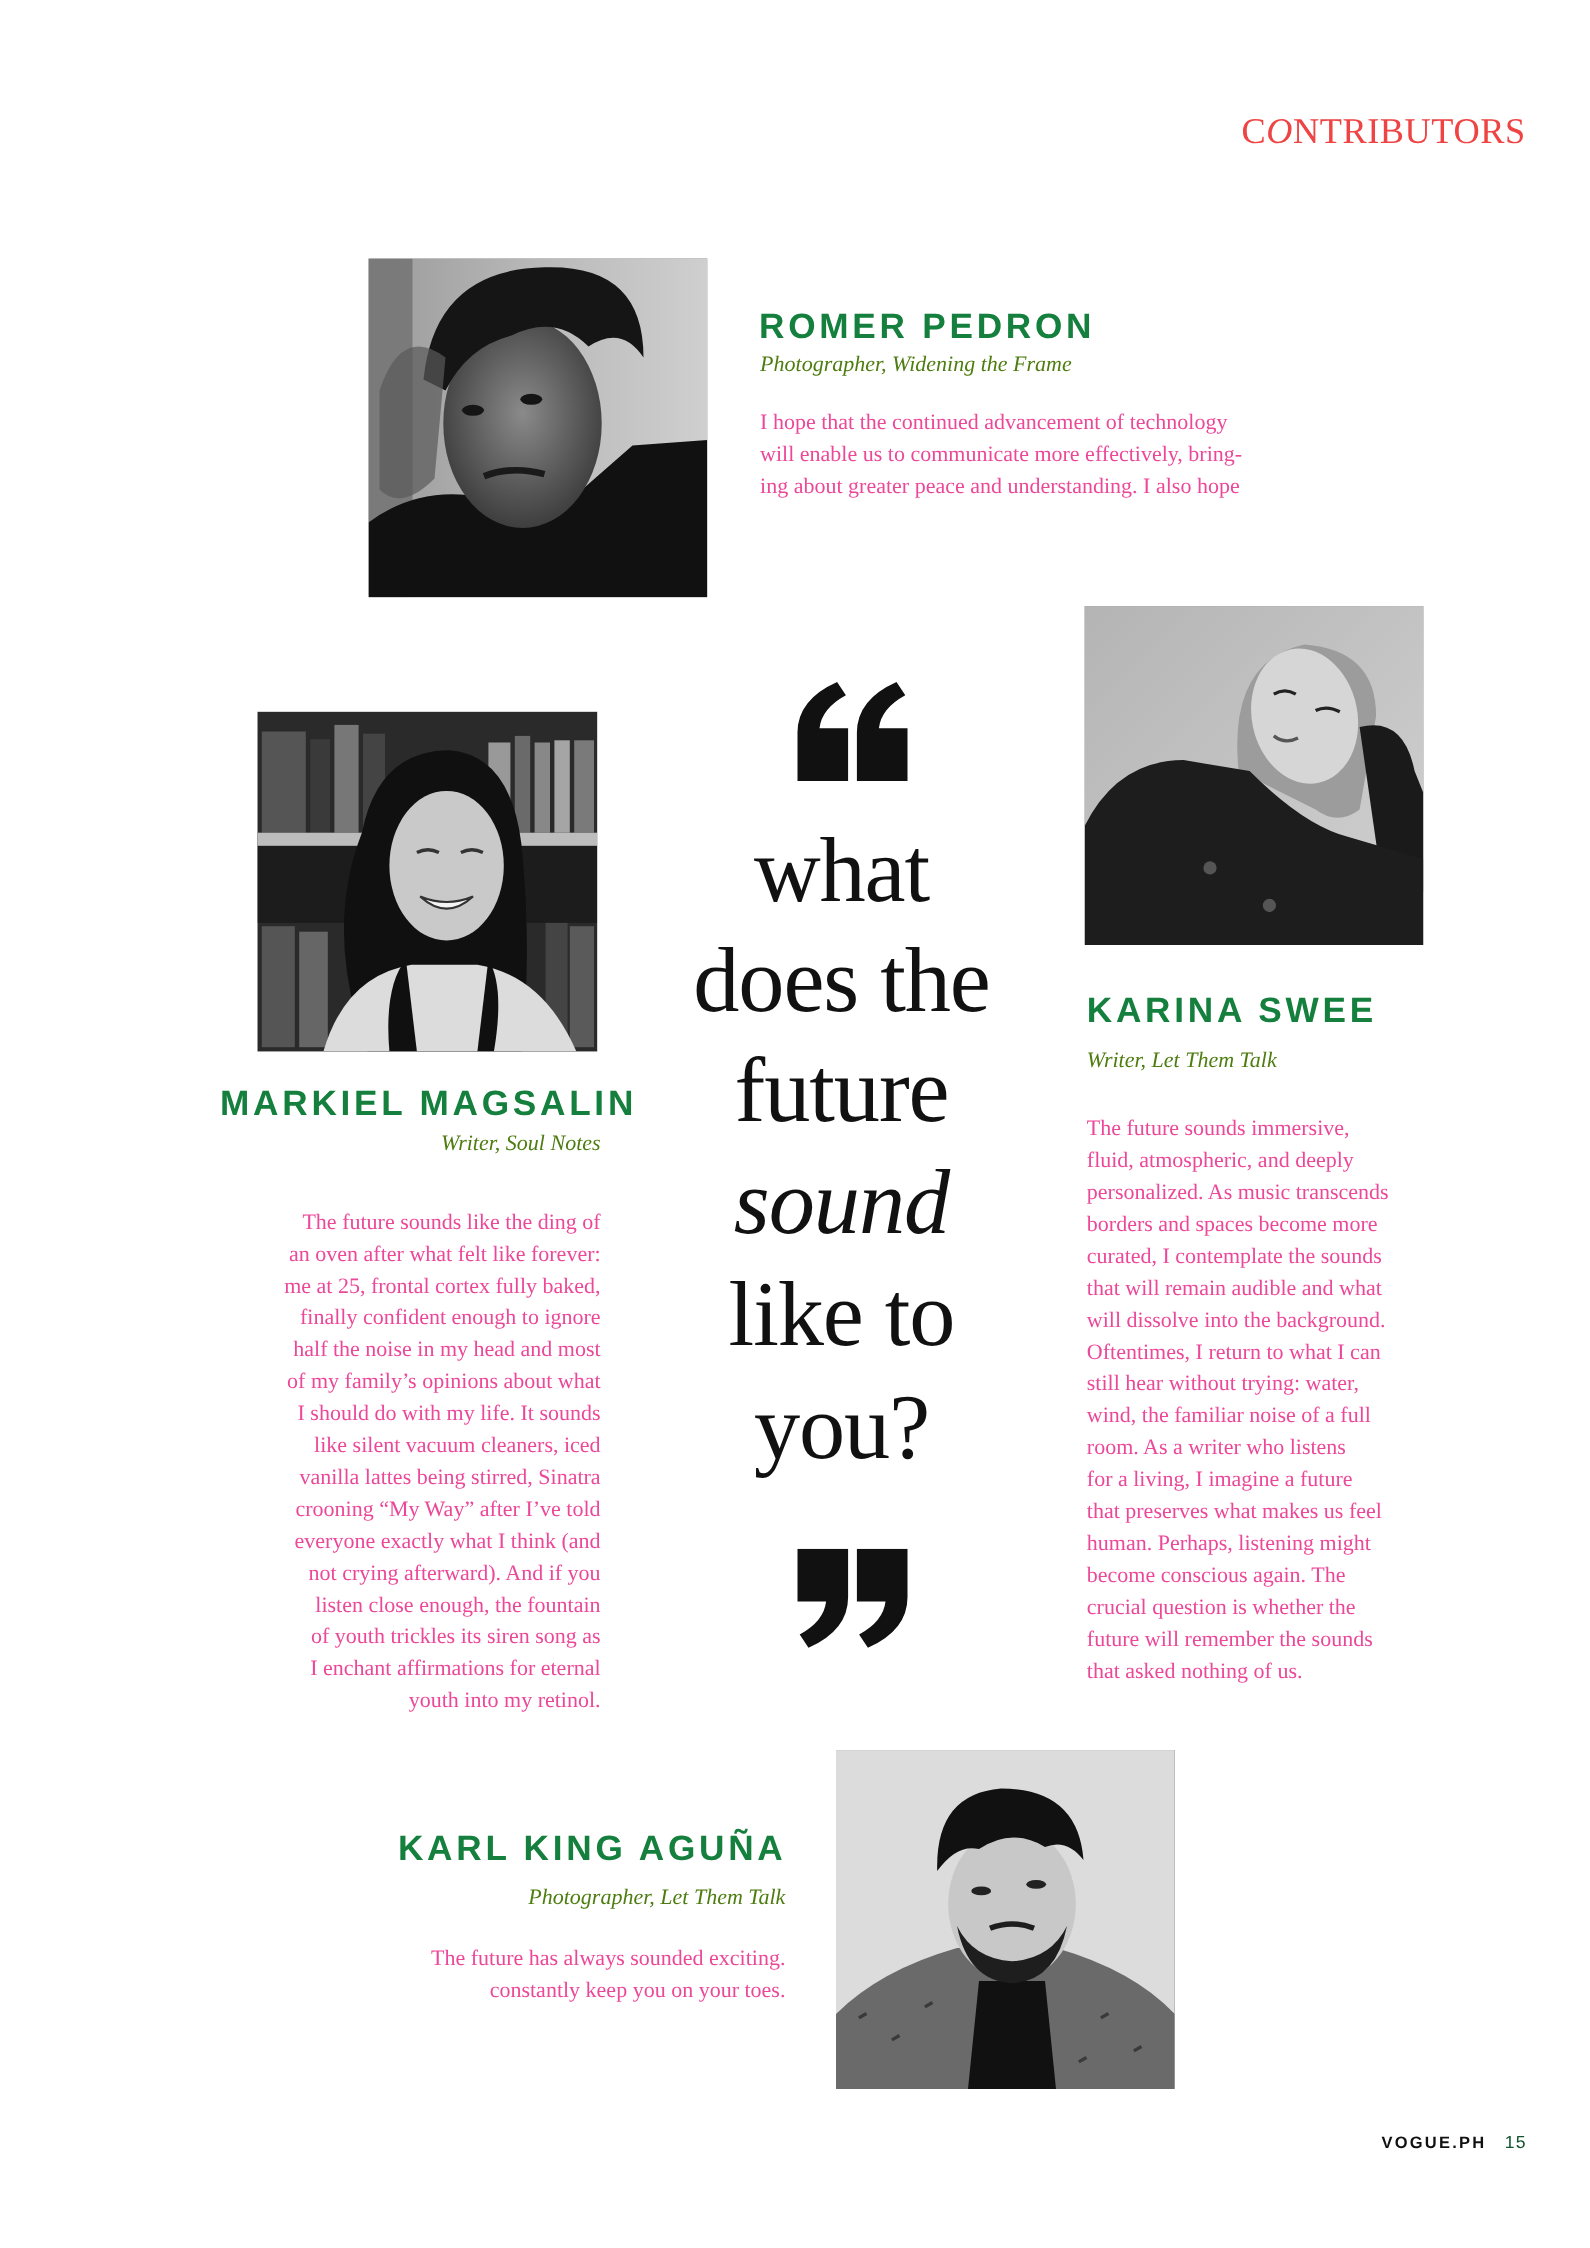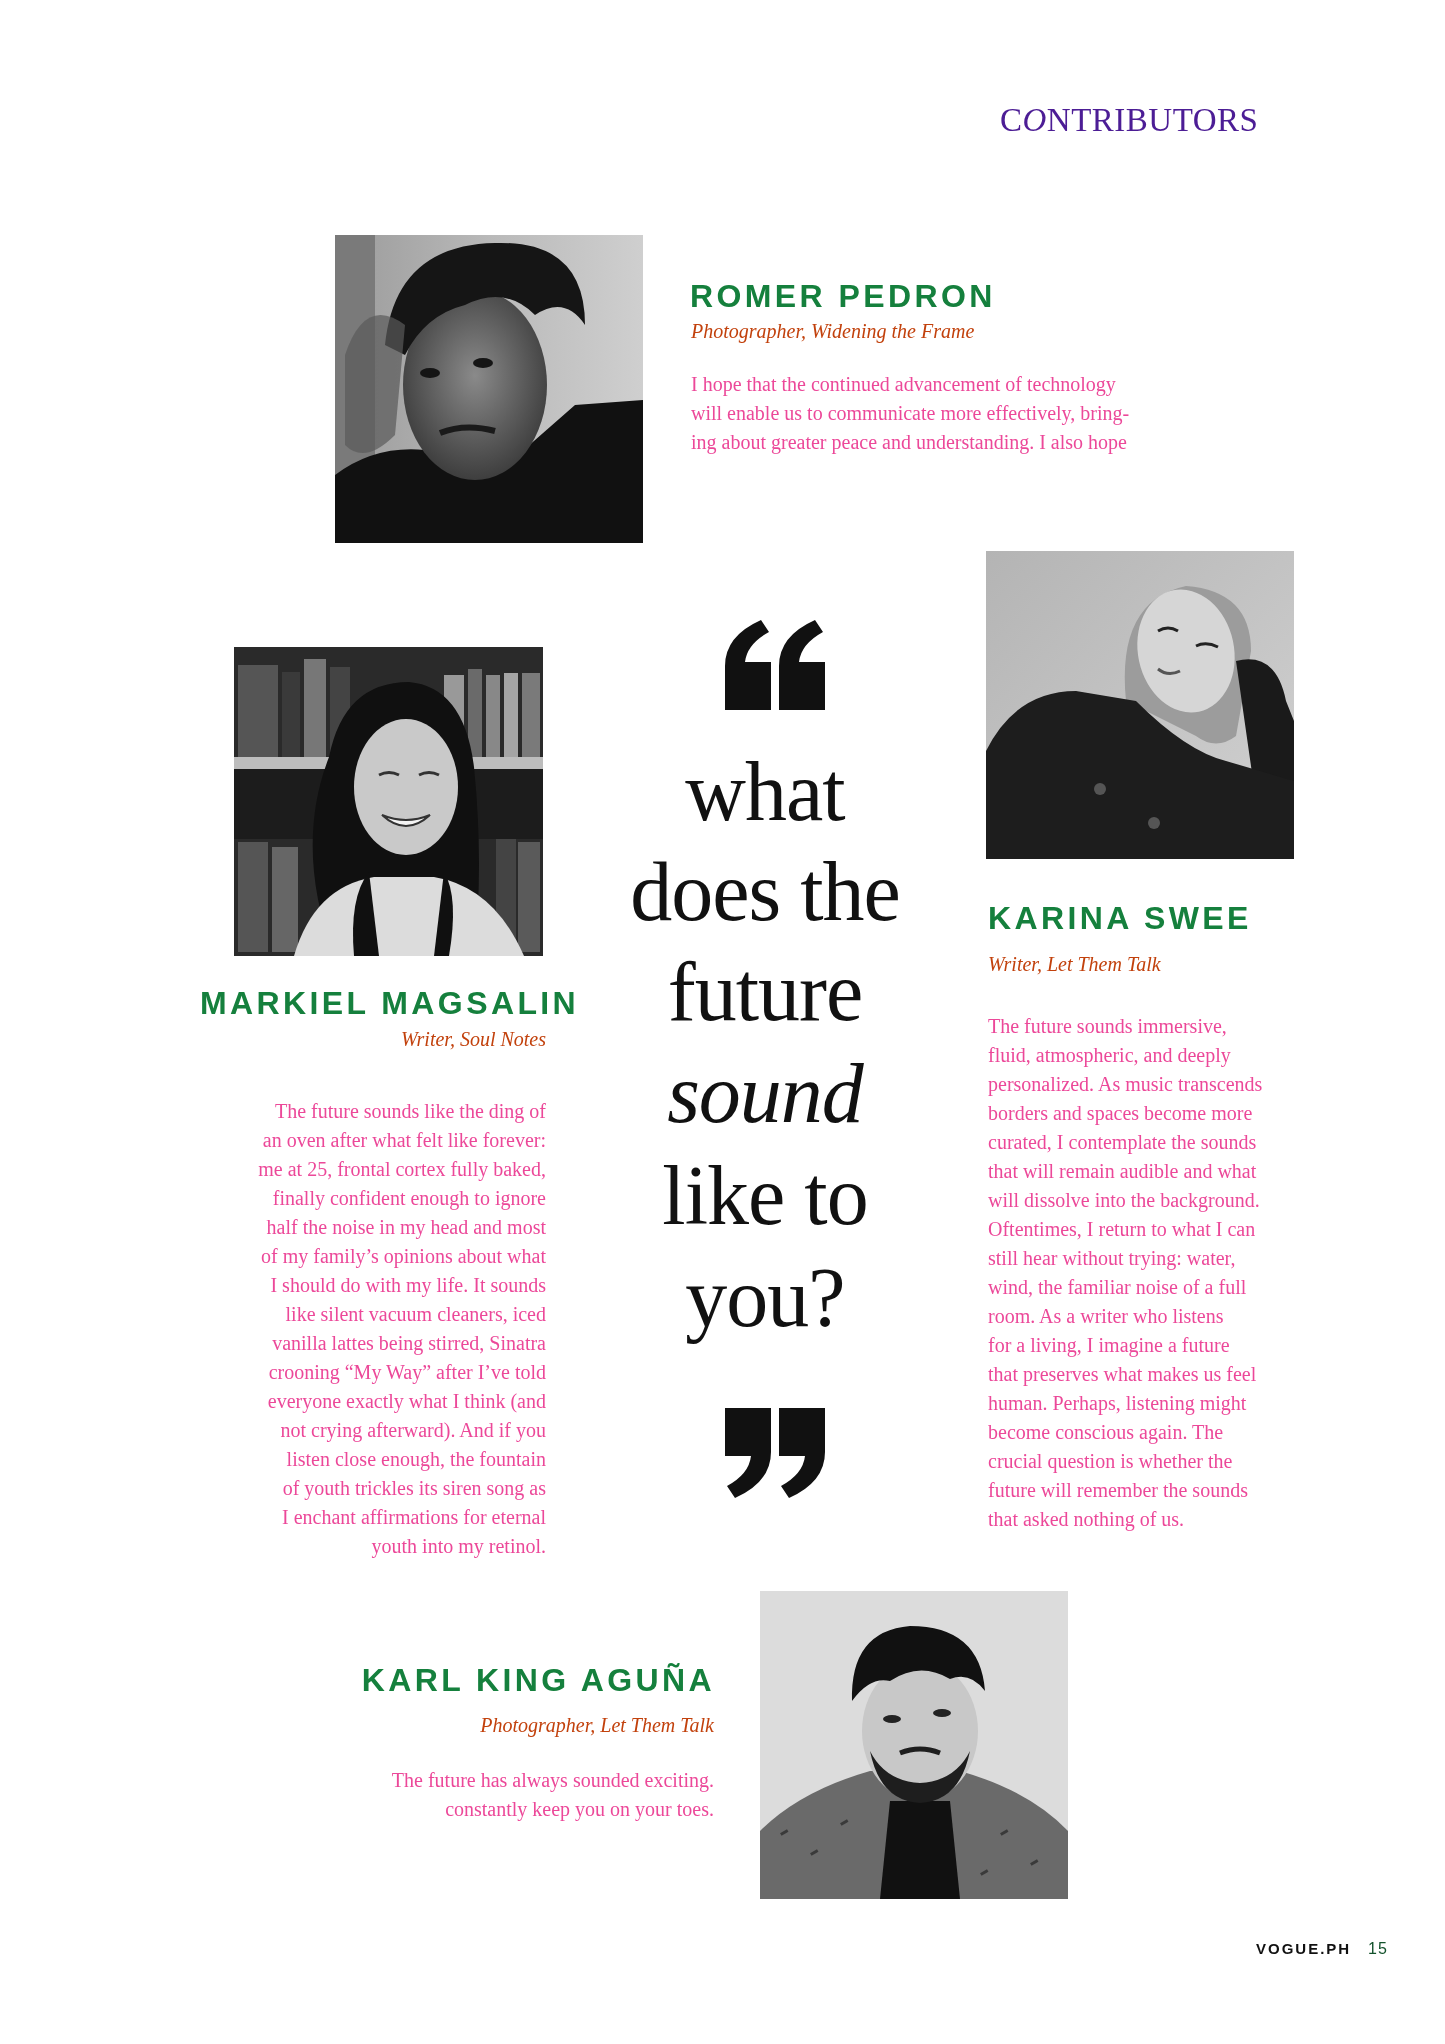--- a/index.html
+++ b/index.html
@@ -3,39 +3,39 @@
 <meta charset="utf-8">
 <style>
   * { box-sizing: border-box; margin: 0; padding: 0; }
   html, body { width: 1445px; height: 2044px; background: #ffffff; overflow: hidden; }
   body { position: relative; color: #141414; font-family: "Liberation Serif", "DejaVu Serif", serif; }
 
   .abs { position: absolute; }
 
   
   .section-title {
-    left: 1000px; top: 102px; width: 387px; 
+    left: 1000px; top: 102px; width: 387px; text-align: right;
     font-family: "Liberation Serif", serif; font-size: 33px; letter-spacing: 0.5px;
-    color: #4c1d95; font-weight: normal;
+    color: #ef4444; font-weight: normal;
   }
   .section-title .it { font-style: italic; }
 
   
   .photo { position: absolute; overflow: hidden; background: #888; }
   .photo svg { display: block; width: 100%; height: 100%; }
 
   
   .name {
     font-family: "Liberation Sans", "DejaVu Sans", sans-serif;
     font-weight: 700; font-size: 32px; letter-spacing: 3.4px; color: #15803d;
     white-space: nowrap;
   }
   .role {
     font-family: "Liberation Serif", serif; font-style: italic;
-    font-size: 20px; color: #c2410c; white-space: nowrap;
+    font-size: 20px; color: #4d7c0f; white-space: nowrap;
   }
   .bio {
     font-family: Liberation Serif, serif; font-size: 20px;
     line-height: 29px; color: #ec4899;
   }
   .bio span { display: block; white-space: nowrap; }
   .right { text-align: right; }
   .left { text-align: left; }
 
   

